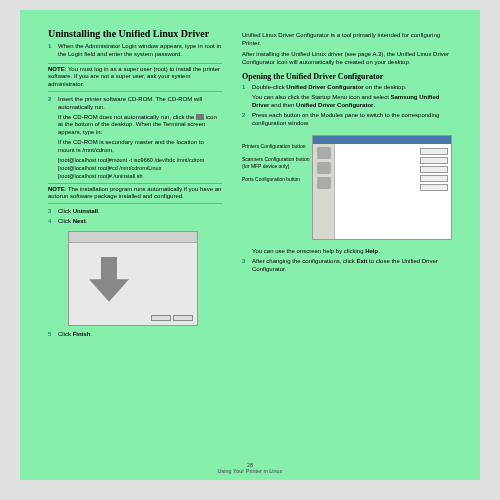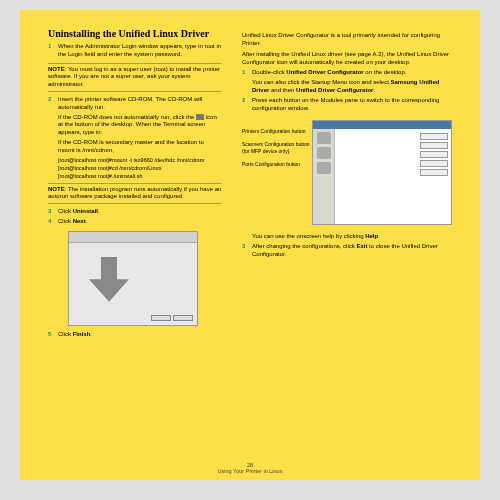--- a/index.html
+++ b/index.html
@@ -10,21 +10,21 @@
     font-family: Arial, sans-serif;
     font-size: 6px;
     display: flex;
     justify-content: center;
     align-items: flex-start;
     padding-top: 10px;
   }
   .page {
     width: 460px;
     height: 470px;
-    background: #fde047;
+    background: #86efac;
     display: flex;
     padding: 18px 22px 10px 22px;
     position: relative;
   }
   .col { flex: 1; padding: 0 6px; }
   .col-left { padding-right: 10px; }
   .col-right { padding-left: 10px; }
   h1 { font-size: 10px; font-weight: bold; margin-bottom: 4px; font-family: Georgia, serif; }
   h2 { font-size: 8px; font-weight: bold; margin: 6px 0 3px 0; font-family: Georgia, serif; }
   .step { display: flex; margin: 2px 0; }
@@ -117,20 +117,21 @@
     <div class="step">
       <div class="num">5</div>
       <div class="step-text"><span>Click </span><span class="bold">Finish</span>.</div>
     </div>
   </div>
 
   <div class="col col-right">
     <div class="para">Unified Linux Driver Configurator is a tool primarily intended for configuring Printer.</div>
     <div class="para">After installing the Unified Linux driver (see page A.3), the Unified Linux Driver Configurator icon will automatically be created on your desktop.</div>
 
+    <h2>Opening the Unified Driver Configurator</h2>
 
     <div class="step">
       <div class="num">1</div>
       <div class="step-text"><span>Double-click </span><span class="bold">Unified Driver Configurator</span><span> on the desktop.</span></div>
     </div>
     <div class="indent"><span>You can also click the Startup Menu icon and select </span><span class="bold">Samsung Unified Driver</span><span> and then </span><span class="bold">Unified Driver Configurator</span>.</div>
 
     <div class="step">
       <div class="num">2</div>
       <div class="step-text">Press each button on the Modules pane to switch to the corresponding configuration window.</div>

